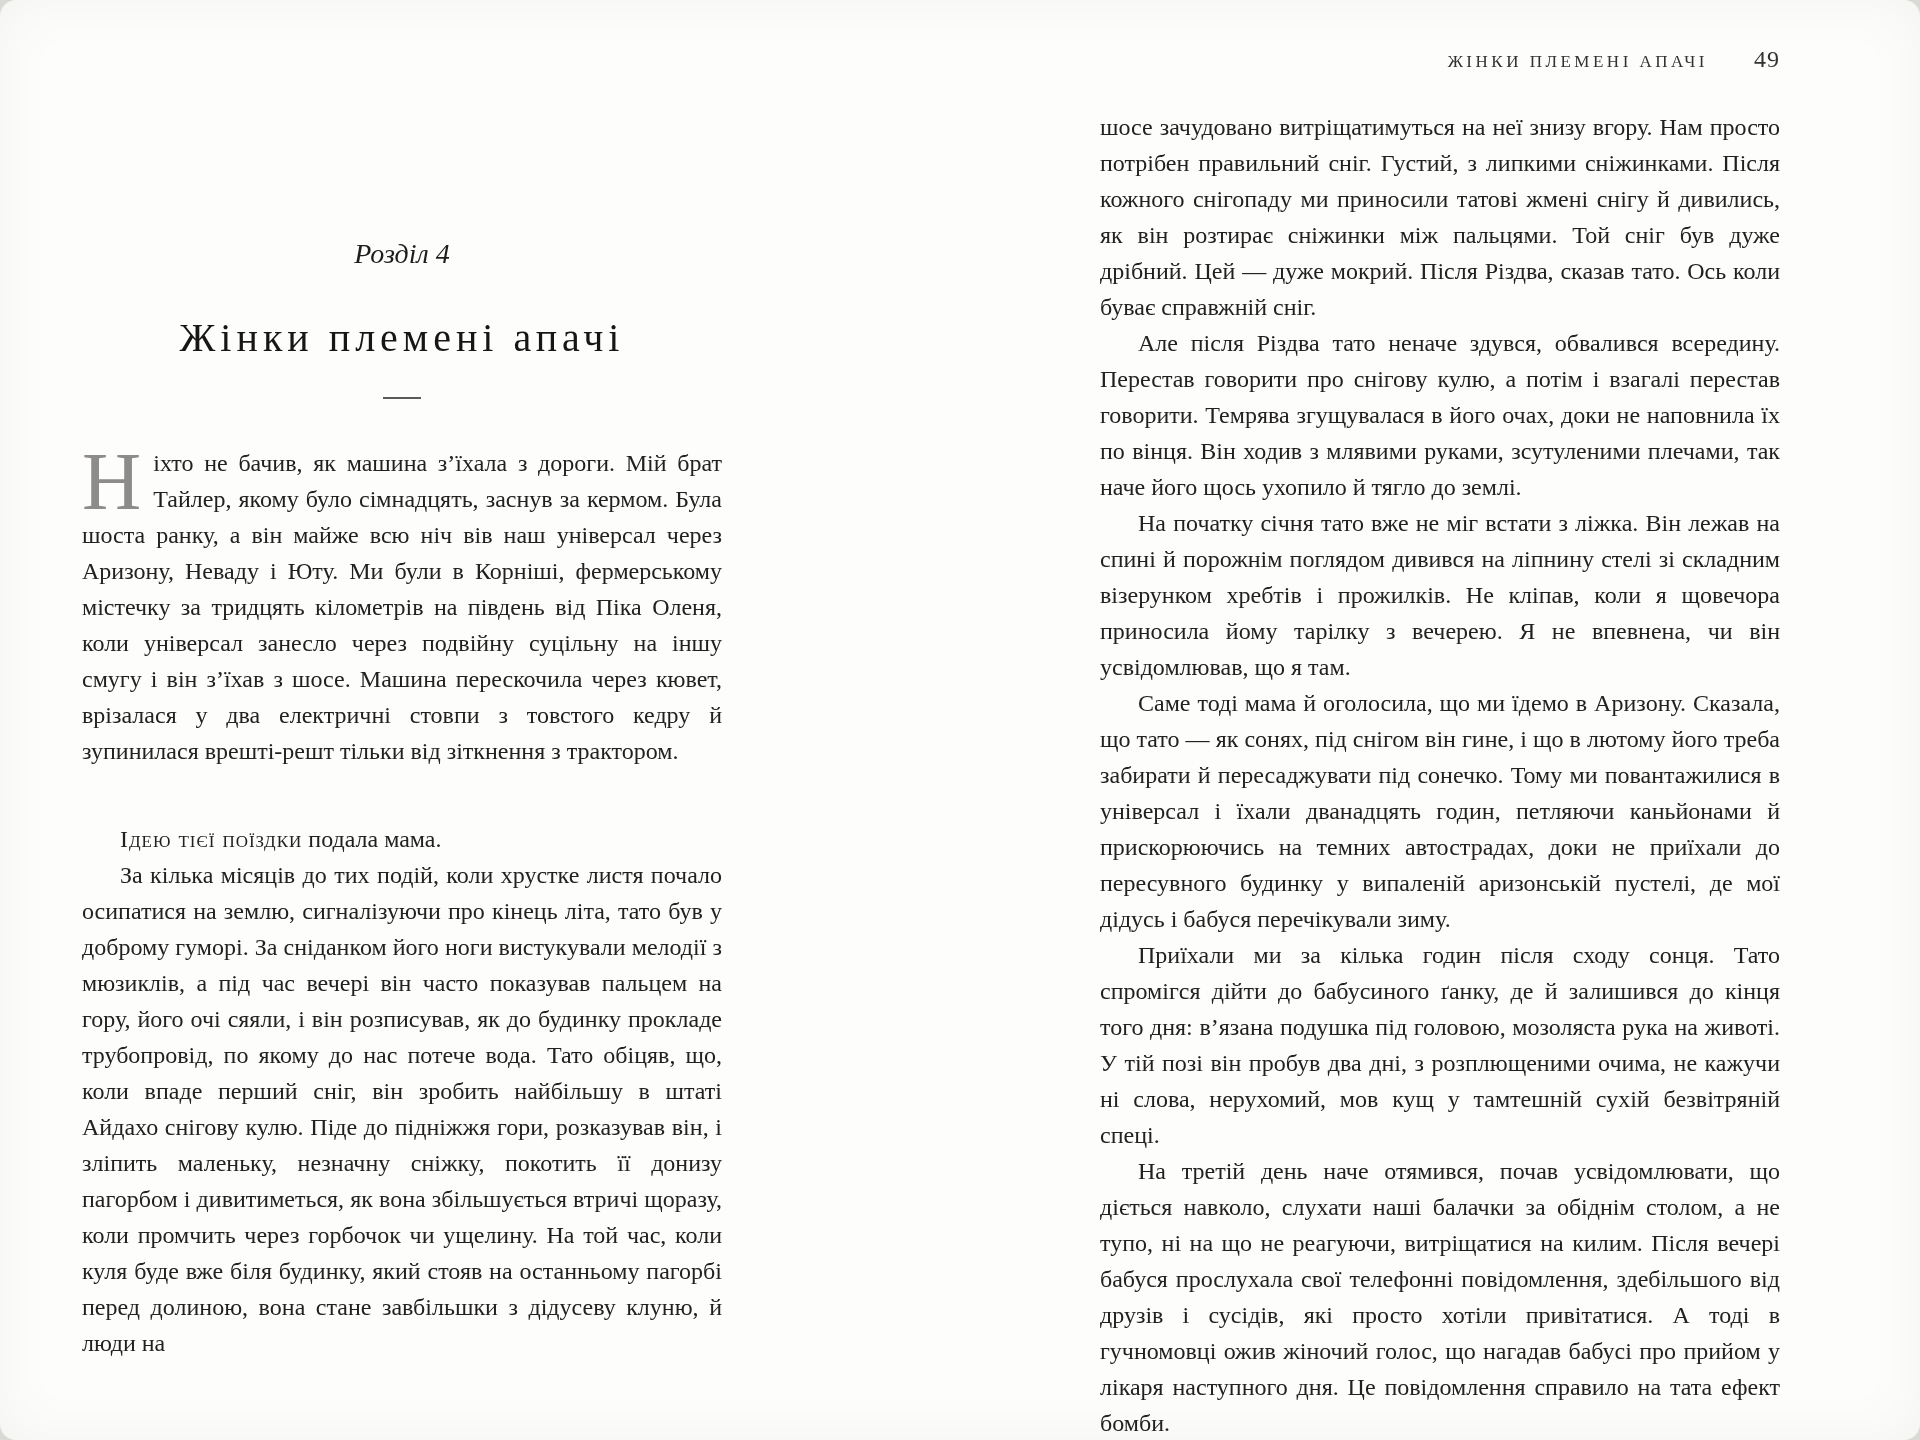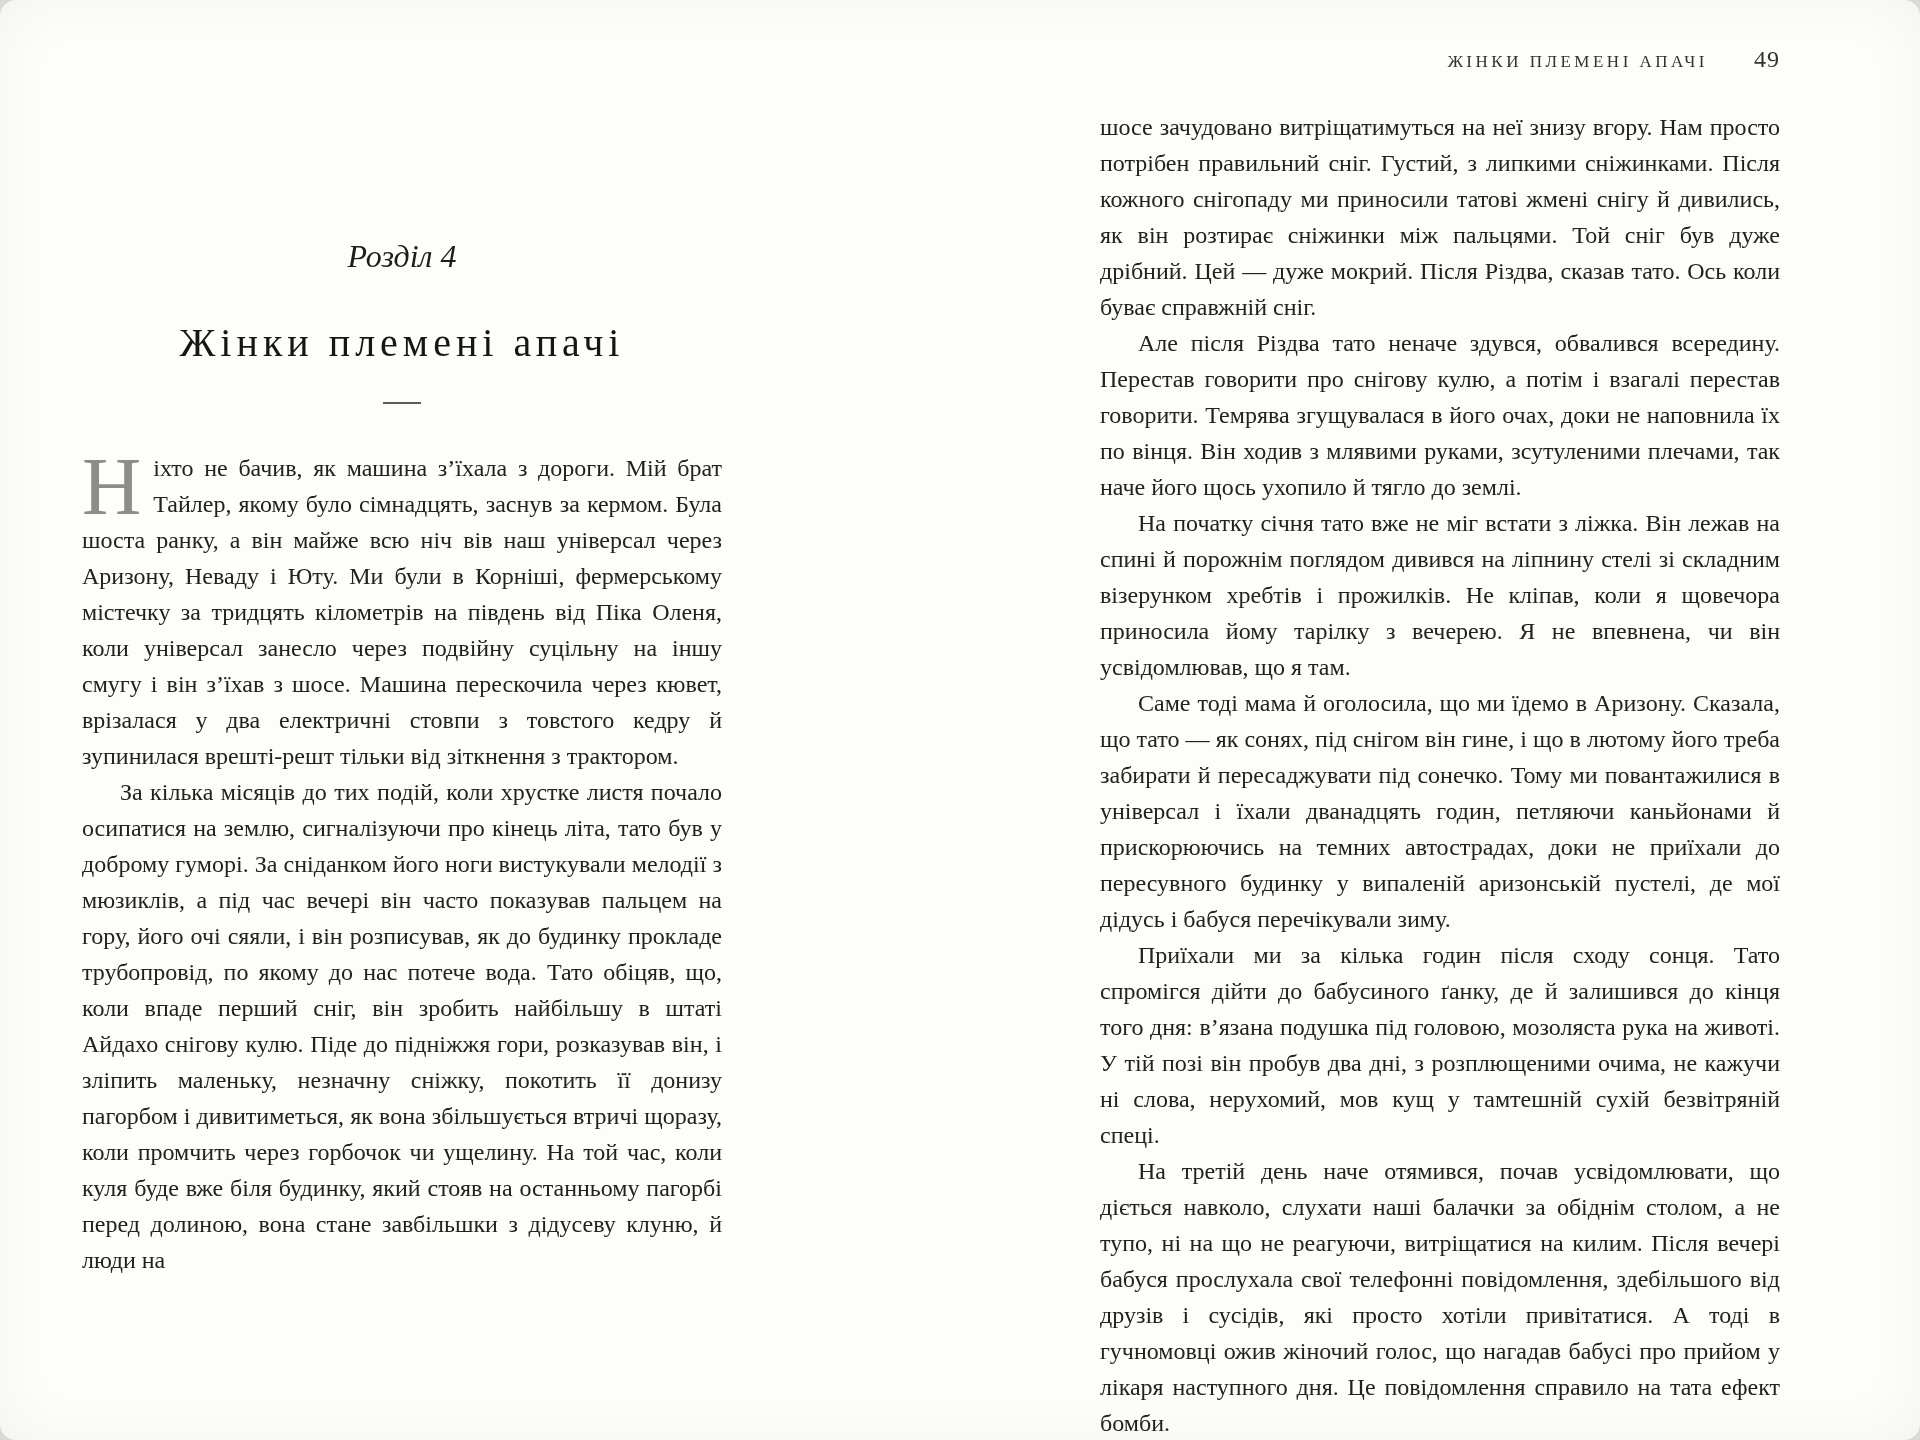--- a/index.html
+++ b/index.html
@@ -21,21 +21,21 @@
   .page { width: 960px; height: 1044px; position: relative; }
 
   
   .left-col {
     position: absolute; left: 82px; top: 0; width: 640px;
   }
   .chapter-label {
     margin-top: 238px;
     text-align: center;
     font-style: italic;
-    font-size: 32px;
+    font-size: 28px;
     color: #1e1d1b;
   }
   .chapter-title {
     margin-top: 44px;
     text-align: center;
     font-size: 40px;
     font-weight: normal;
     letter-spacing: 5px;
     color: #171614;
   }
@@ -97,20 +97,21 @@
 
       <div class="chapter-label">Розділ 4</div>
 
       <h1 class="chapter-title">Жінки племені апачі</h1>
 
       <div class="divider"></div>
 
       <div class="body-text left-body">
         <p class="para-first"><span class="dropcap">Н</span><span>іхто не бачив, як машина з’їхала з дороги. Мій брат Тайлер, якому було сімнадцять, заснув за кермом. Була шоста ранку, а він майже всю ніч вів наш універсал через Аризону, Неваду і Юту. Ми були в Корніші, фермерському містечку за тридцять кілометрів на південь від Піка Оленя, коли універсал занесло через подвійну суцільну на іншу смугу і він з’їхав з шосе. Машина перескочила через кювет, врізалася у два електричні стовпи з товстого кедру й зупинилася врешті-решт тільки від зіткнення з трактором.</span></p>
 
+        <p class="para-section"><span class="lead-smallcaps">Ідею тієї поїздки</span><span> подала мама.</span></p>
 
         <p class="para-indent">За кілька місяців до тих подій, коли хрустке листя почало осипатися на землю, сигналізуючи про кінець літа, тато був у доброму гуморі. За сніданком його ноги вистукували мелодії з мюзиклів, а під час вечері він часто показував пальцем на гору, його очі сяяли, і він розписував, як до будинку прокладе трубопровід, по якому до нас потече вода. Тато обіцяв, що, коли впаде перший сніг, він зробить найбільшу в штаті Айдахо снігову кулю. Піде до підніжжя гори, розказував він, і зліпить маленьку, незначну сніжку, покотить її донизу пагорбом і дивитиметься, як вона збільшується втричі щоразу, коли промчить через горбочок чи ущелину. На той час, коли куля буде вже біля будинку, який стояв на останньому пагорбі перед долиною, вона стане завбільшки з дідусеву клуню, й люди на</p>
       </div>
 
     </div>
   </section>
 
   <section class="page">
     <div class="right-col">
 

